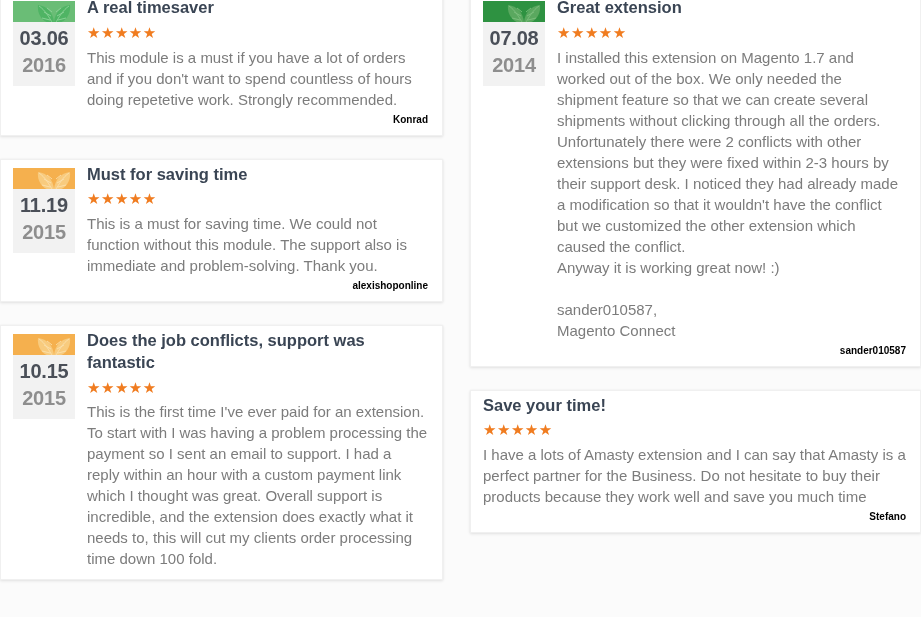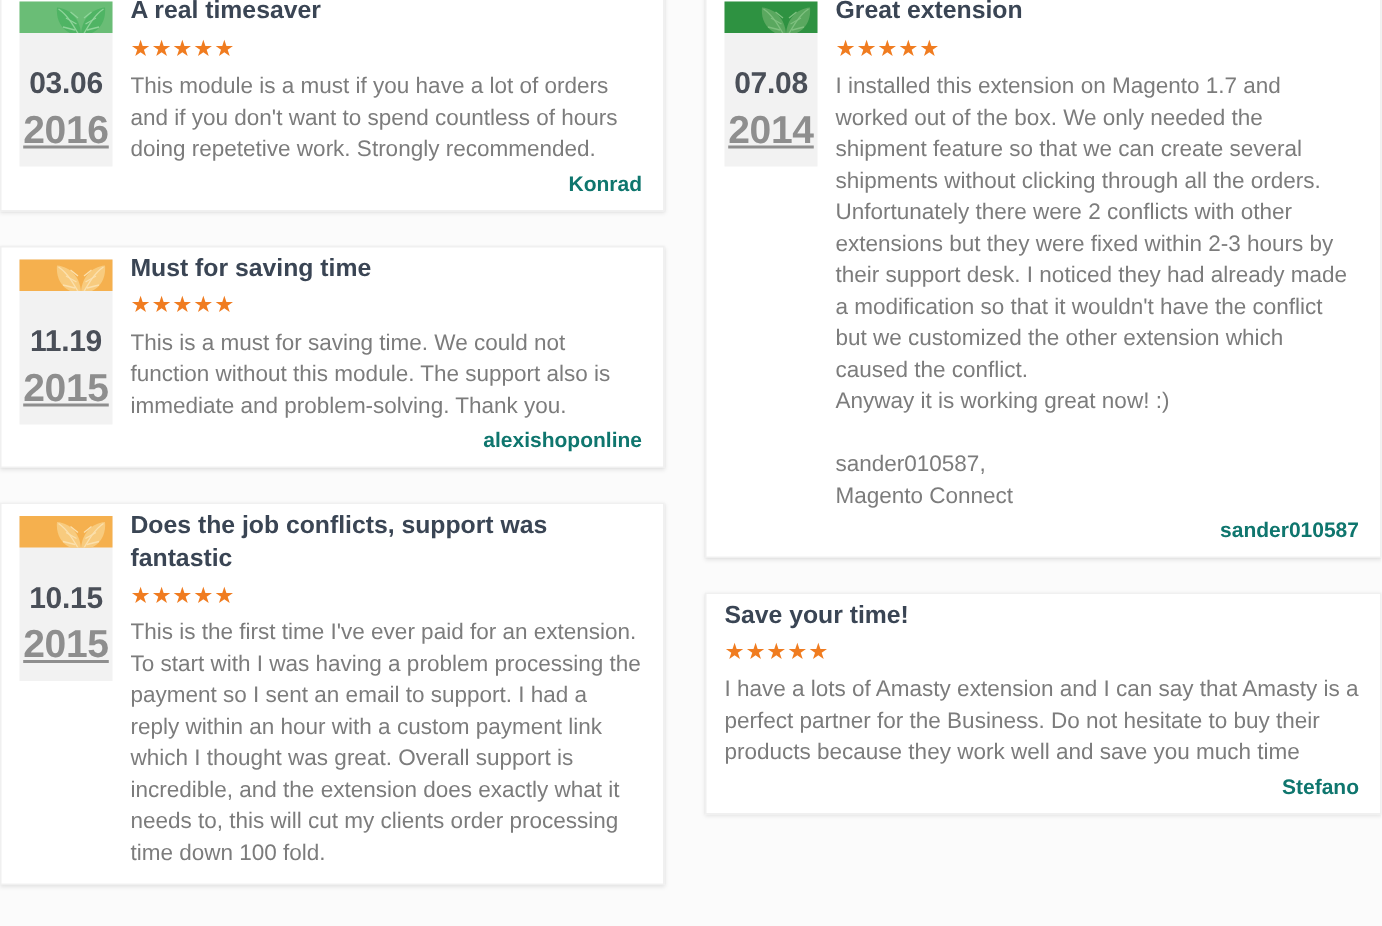--- a/index.html
+++ b/index.html
@@ -70,29 +70,28 @@
   .season-summer { background: #2e9241; }
   .season-autumn { background: #f5b04e; }
   .season-winter { background: #ace0e8; }
 
   .date-day {
     font-size: 20px;
     font-weight: bold;
     color: #4a4f58;
     letter-spacing: -0.2px;
     line-height: 1.45;
-    padding-top: 20px;
+    padding-top: 2px;
   }
   .date-year {
-    font-size: 26px;
+    font-size: 20px;
     font-weight: bold;
     color: #8e8e8e;
     letter-spacing: -0.2px;
     line-height: 1.2;
-    text-decoration: underline;
   }
 
   .review-body {
     flex: 1 1 auto;
     min-width: 0;
     padding: 4px 0 0 12px;
   }
 
   .review-title {
     font-size: 16.5px;
@@ -113,23 +112,23 @@
 
   .review-text {
     font-size: 15px;
     color: #7c7c7c;
     line-height: 1.40;
     white-space: pre-line;
     margin: 0;
   }
 
   .review-author {
-    font-size: 14px;
-    font-weight: bold;
-    color: #0f766e;
+    font-size: 10px;
+    font-weight: bold;
+    color: #000000;
     text-align: right;
     margin-top: 4px;
   }
 </style>
 </head>
 <body>
 
 <div class="reviews-wrap">
 
   <div class="column column-left">

